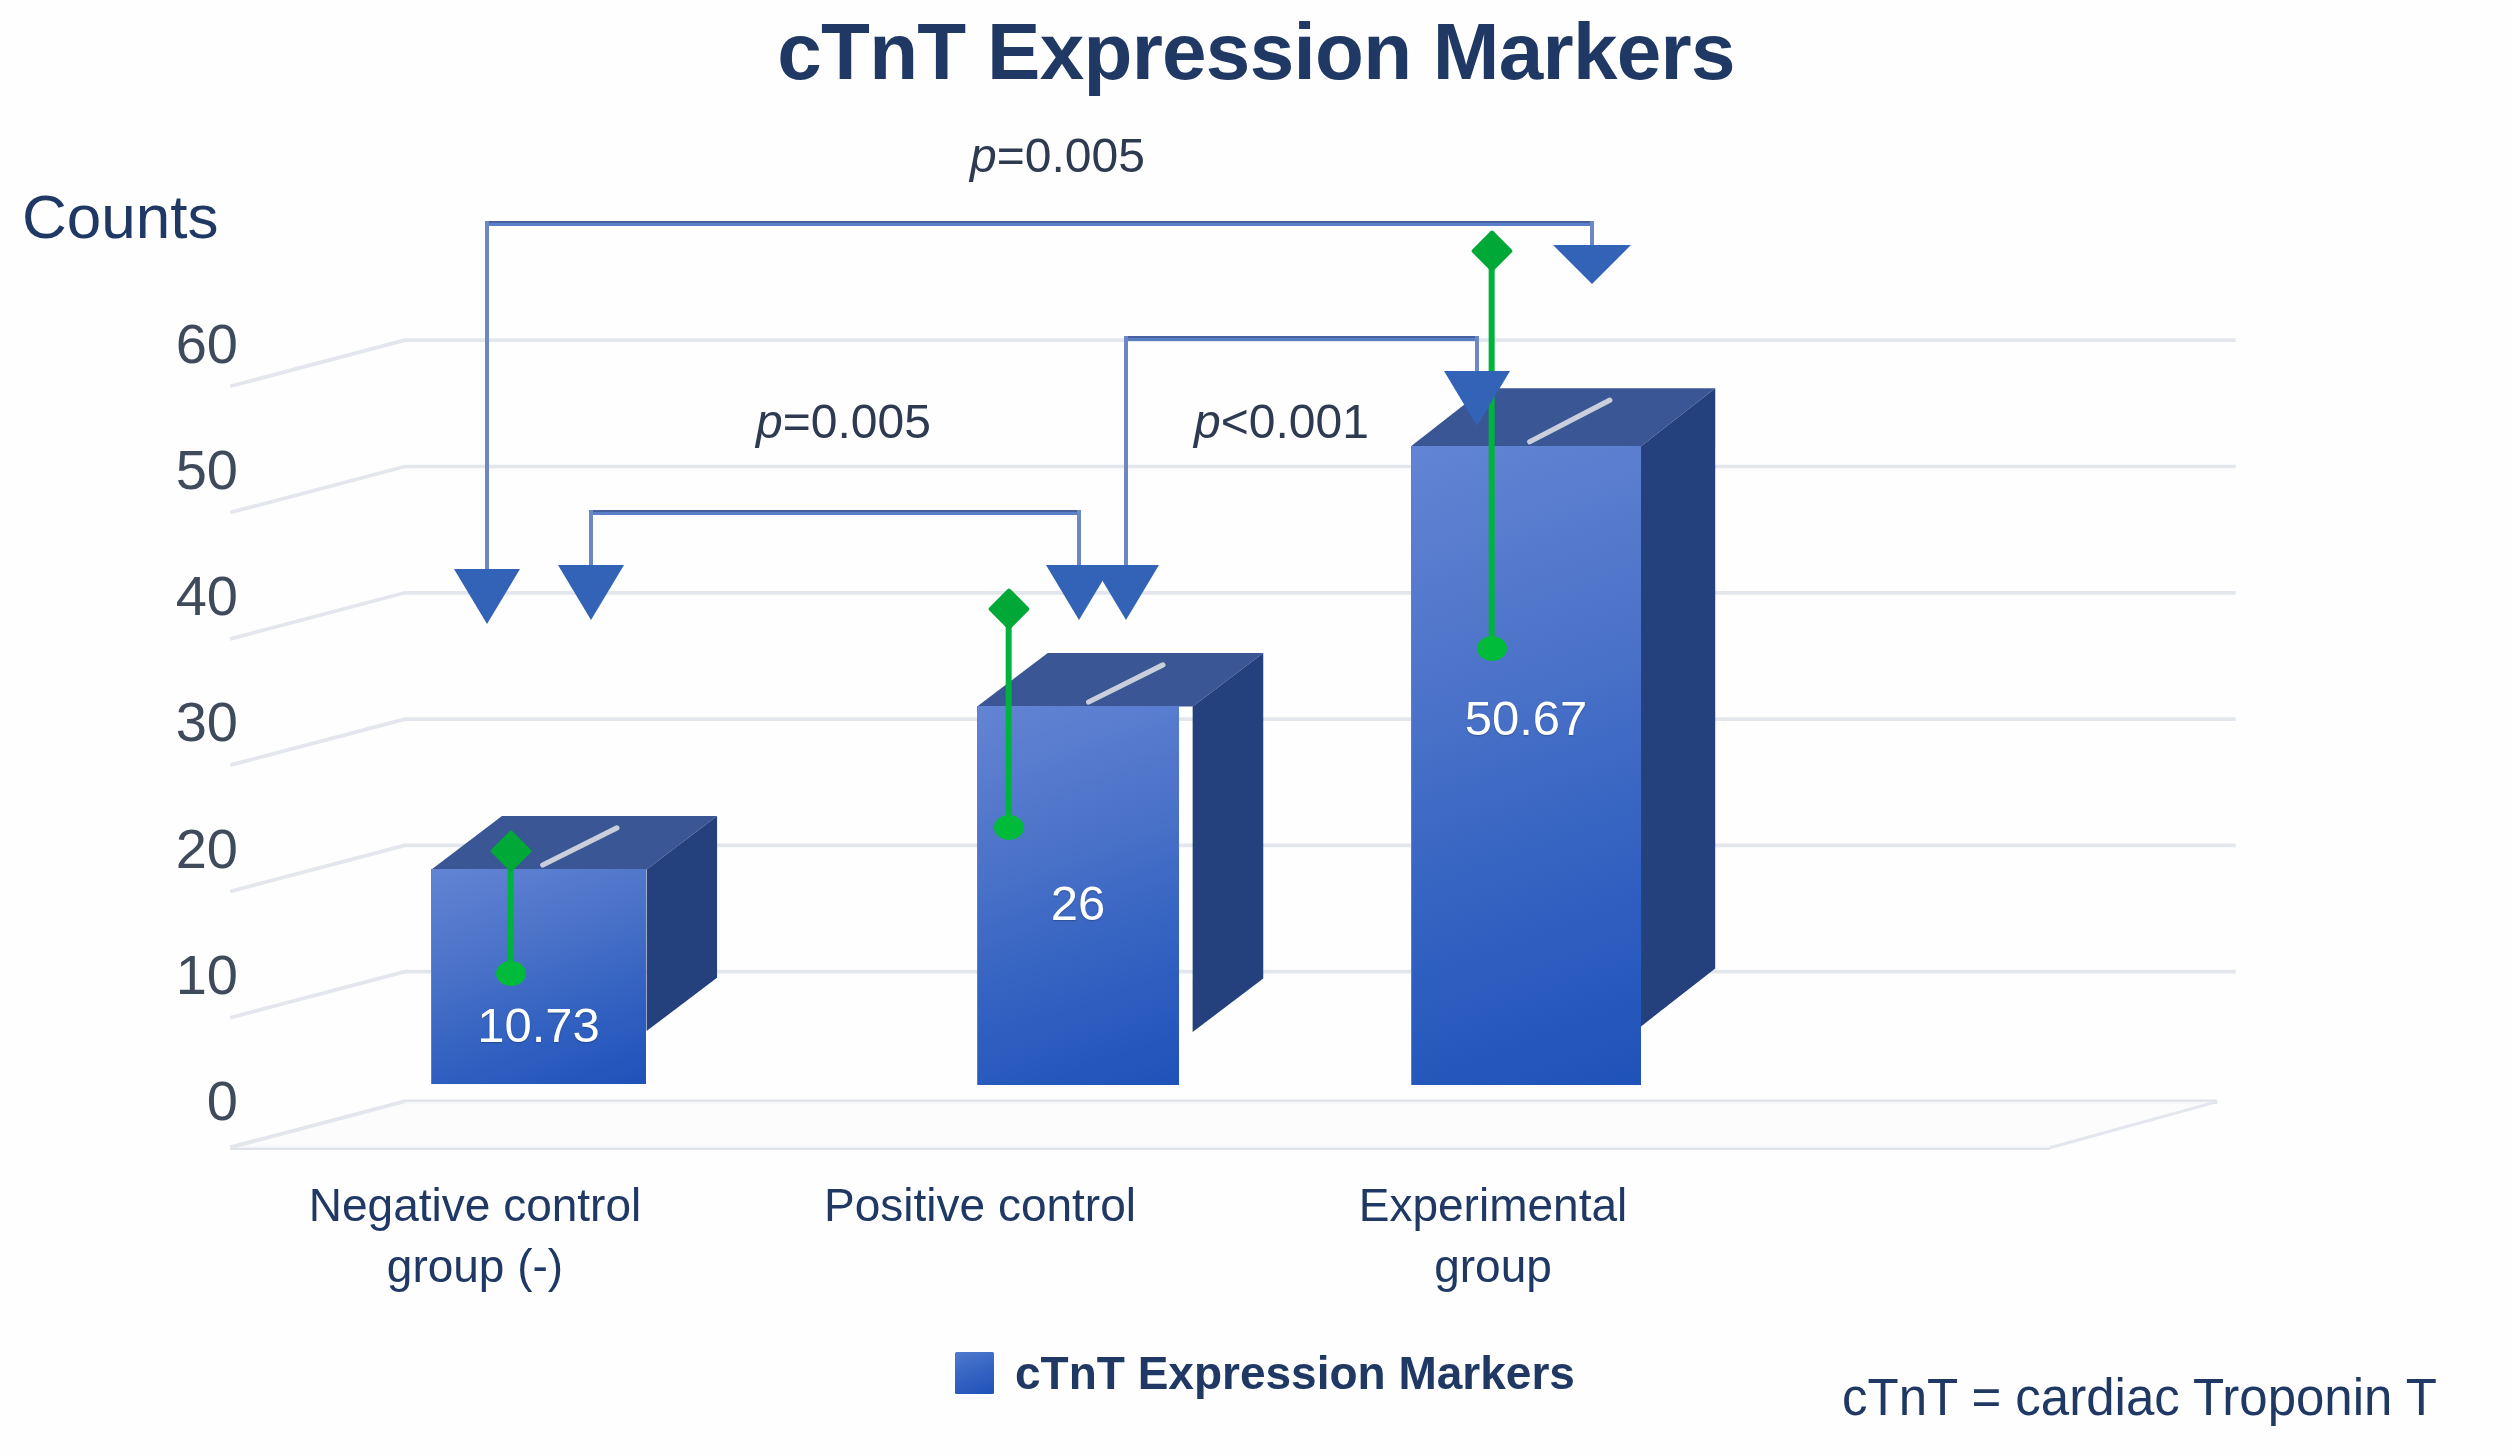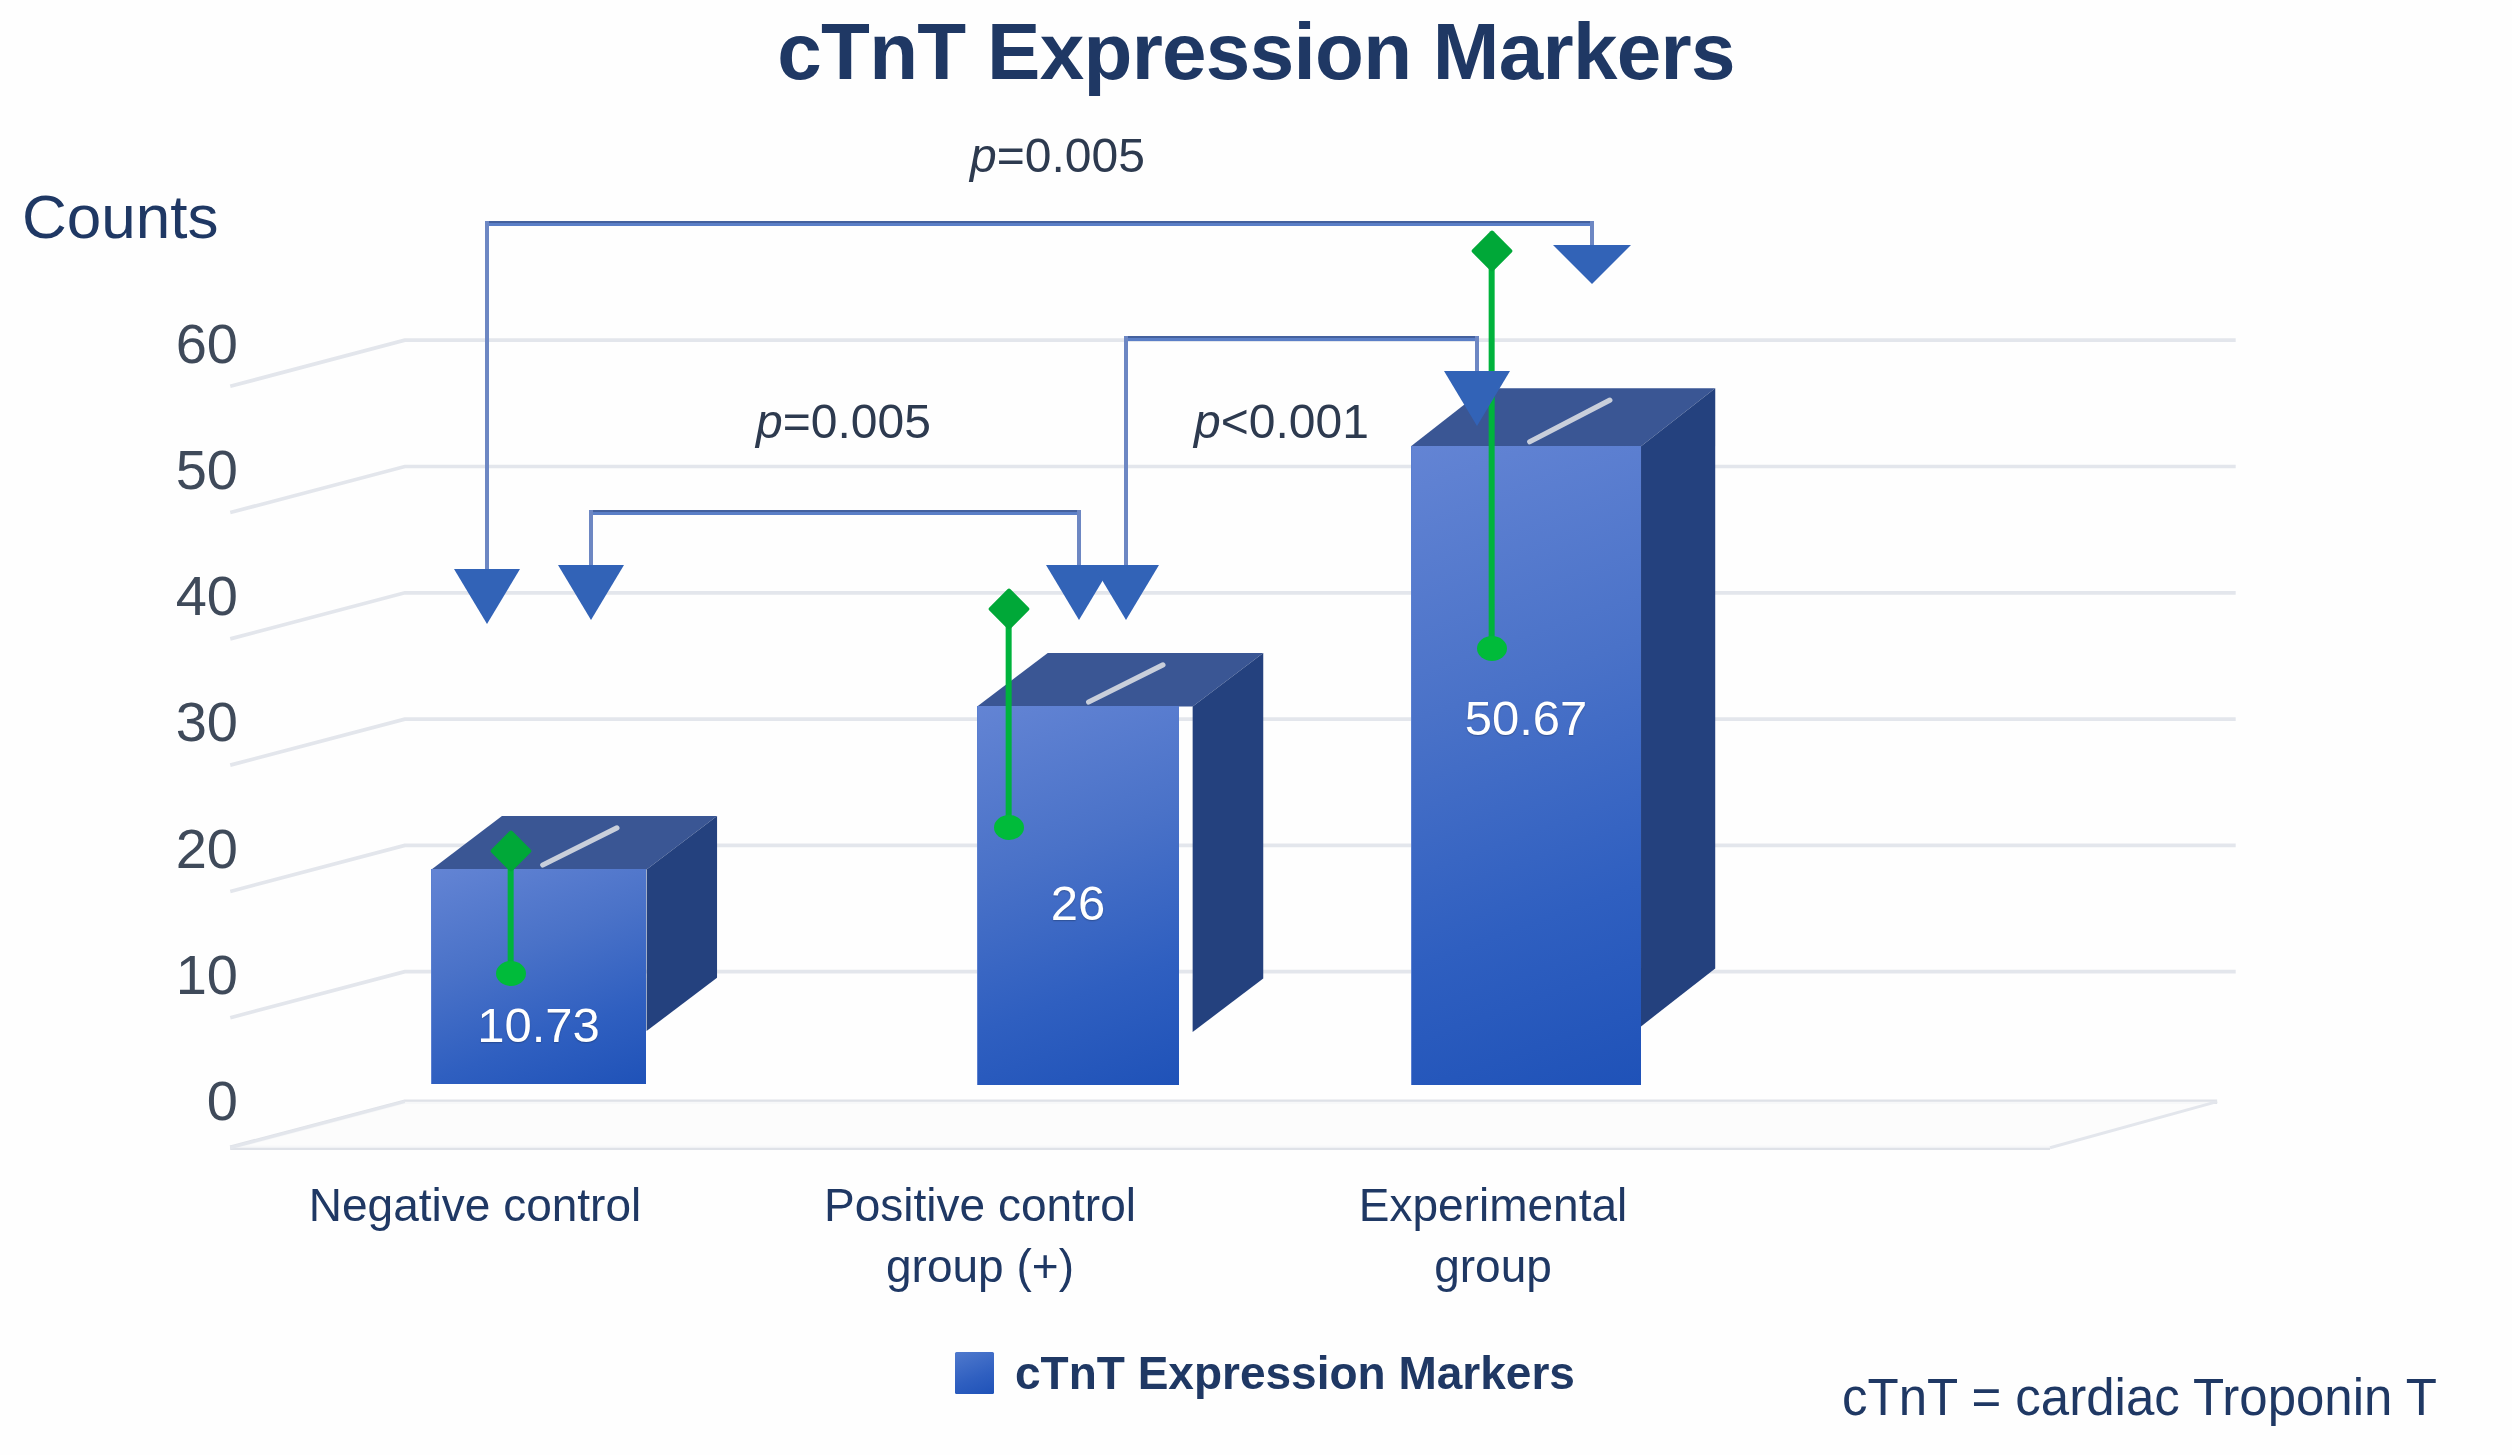--- a/index.html
+++ b/index.html
@@ -302,24 +302,24 @@
     <i>p</i><span>&lt;0.001</span>
   </div>
   <div class="brk-h" style="left:1124px; top:336px; width:355px;"></div>
   <div class="brk-v" style="left:1124px; top:336px; height:245px;"></div>
   <div class="brk-arrow" style="left:1093px; top:565px;"></div>
   <div class="brk-v" style="left:1475px; top:336px; height:53px;"></div>
   <div class="brk-arrow" style="left:1444px; top:371px;"></div>
 
   <div class="xcat" style="left:282px; top:1175px; width:386px;">
     <div>Negative control</div>
+    <div>group (-)</div>
   </div>
   <div class="xcat" style="left:787px; top:1175px; width:386px;">
     <div>Positive control</div>
-    <div>group (+)</div>
   </div>
   <div class="xcat" style="left:1300px; top:1175px; width:386px;">
     <div>Experimental</div>
     <div>group</div>
   </div>
 
   <div id="legend">
     <div class="legend-swatch"></div>
     <div class="legend-label">cTnT Expression Markers</div>
   </div>

